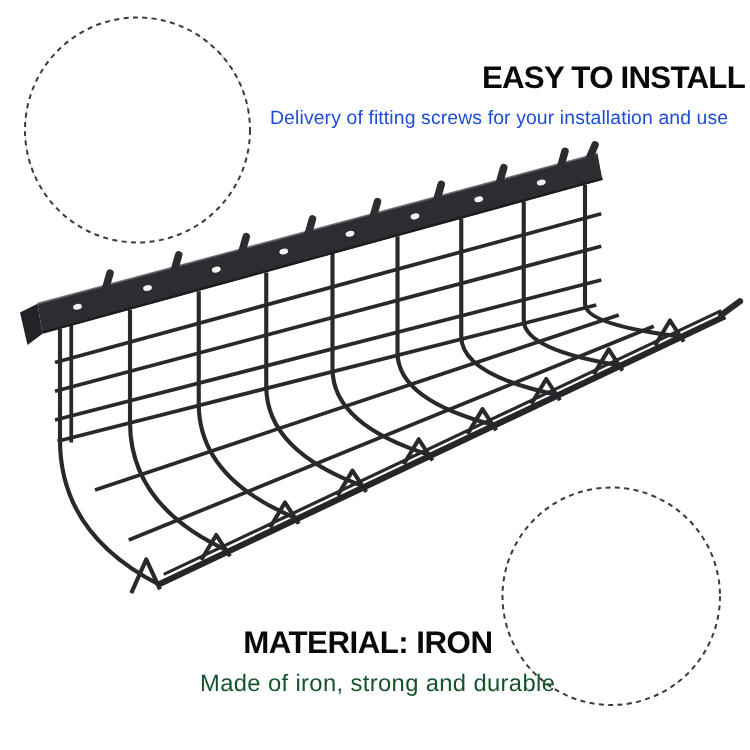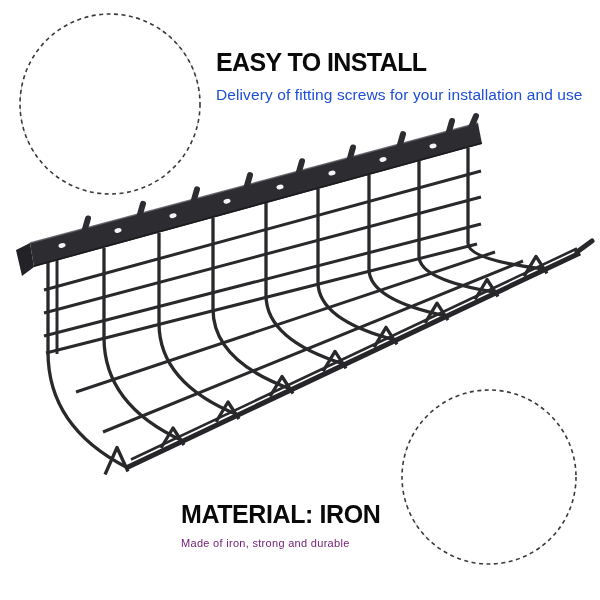--- a/index.html
+++ b/index.html
@@ -7,34 +7,34 @@
     width:600px;height:600px;overflow:hidden;position:relative;
     background:#ffffff;
     font-family:"Liberation Sans", sans-serif;
   }
   .stage{position:absolute;inset:0;width:600px;height:600px;}
   svg{position:absolute;left:0;top:0;}
   .txt{position:absolute;color:#0c0c0c;}
   .install-block{left:216px;top:48px;width:380px;}
   .install-heading{
     font-size:25px;font-weight:800;letter-spacing:-0.6px;
-    color:#0a0a0a;white-space:nowrap;
+    color:#0a0a0a;white-space:nowrap;text-align:right;
   }
   .install-desc{
     margin-top:9px;font-size:15.5px;letter-spacing:0.1px;
     color:#1d4ed8;white-space:nowrap;
   }
-  .material-block{left:181px;top:500px;width:234px;text-align:left;}
+  .material-block{left:160px;top:500px;width:234px;text-align:right;}
   .material-heading{
     font-size:25px;font-weight:800;letter-spacing:-0.4px;
     color:#0a0a0a;white-space:nowrap;
   }
   .material-desc{
-    margin-top:8px;font-size:11px;letter-spacing:0.3px;
-    color:#701a75;white-space:nowrap;
+    margin-top:8px;font-size:19px;letter-spacing:0.3px;
+    color:#14532d;white-space:nowrap;
   }
   .wire{stroke:#29292c;fill:none;stroke-width:3.3;}
   .wire-thin{stroke:#29292c;fill:none;stroke-width:3;}
   .tab{stroke:#2d2d31;fill:none;stroke-width:6;stroke-linecap:round;}
   .zig{stroke:#29292c;fill:none;stroke-width:3.3;stroke-linejoin:round;}
   .dashed-circle{fill:#ffffff;stroke:#3a3a3a;stroke-width:1.6;stroke-dasharray:4 3.5;}
 </style>
 </head>
 <body>
 

